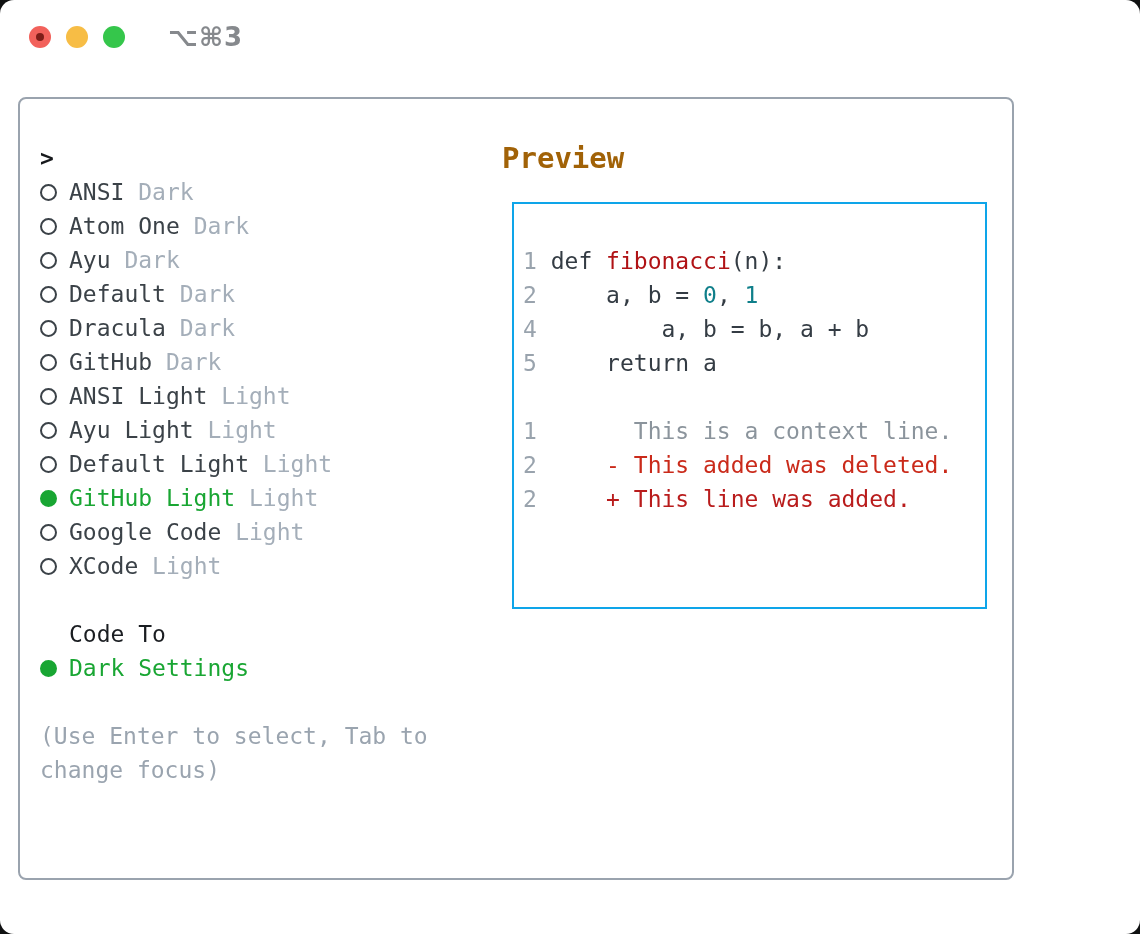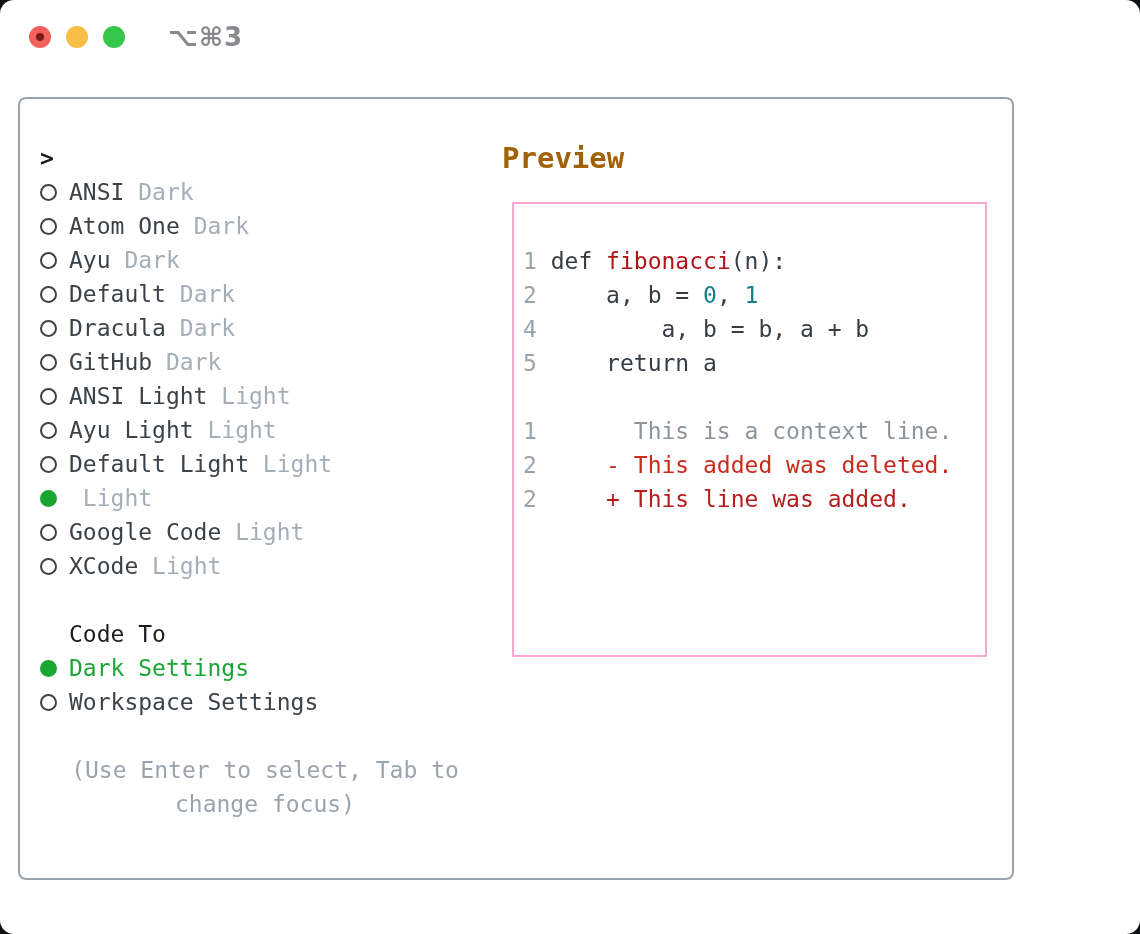--- a/index.html
+++ b/index.html
@@ -30,27 +30,27 @@
   .radio{width:13px;height:13px;border-radius:50%;border:2px solid #3b4248;box-sizing:content-box;}
   .radio.sel{background:#19a633;border-color:#19a633;}
   .chev{font-weight:bold;color:#17191c;}
   .hdr{font-weight:bold;color:#17191c;}
   .theme-name{color:#3b4248;}
   .theme-name.sel{color:#19a633;}
   .variant{color:#a4aeb9;}
   .apply-label{color:#1a1d21;}
   .apply-name{color:#3b4248;}
   .apply-name.sel{color:#19a633;}
-  .hint{height:34px;line-height:34px;color:#9aa4af;white-space:pre;text-align:center;}
+  .hint{height:34px;line-height:34px;color:#9aa4af;white-space:pre;}
   .spacer{height:34px;}
   
   .preview-label{position:absolute;left:482px;top:42px;height:34px;line-height:34px;font-size:29px;font-weight:bold;color:#a16207;}
   .preview-box{
-    position:absolute;left:492px;top:103px;width:475px;height:455px;
-    border:2px solid #f9a8d4;box-sizing:border-box;background:#fff;
+    position:absolute;left:492px;top:103px;width:475px;height:407px;
+    border:2px solid #0ea5e9;box-sizing:border-box;background:#fff;
   }
   .code-lines{padding:40px 0 0 9px;font-size:23px;}
   .code-line{height:34px;line-height:34px;white-space:pre;}
   .seg-gutter{color:#99a3ad;}
   .seg-code{color:#343c44;}
   .seg-function{color:#b01215;}
   .seg-number{color:#0f7f8a;}
   .seg-builtin{color:#1f9ed2;}
   .seg-context{color:#8b949c;}
   .seg-deleted{color:#ca2a1a;}
@@ -78,35 +78,34 @@
       <div id="theme-list">
           <div class="row"><span class="icon-cell"><span class="radio"></span></span><span class="theme-name">ANSI</span><span class="variant"> Dark</span></div>
           <div class="row"><span class="icon-cell"><span class="radio"></span></span><span class="theme-name">Atom One</span><span class="variant"> Dark</span></div>
           <div class="row"><span class="icon-cell"><span class="radio"></span></span><span class="theme-name">Ayu</span><span class="variant"> Dark</span></div>
           <div class="row"><span class="icon-cell"><span class="radio"></span></span><span class="theme-name">Default</span><span class="variant"> Dark</span></div>
           <div class="row"><span class="icon-cell"><span class="radio"></span></span><span class="theme-name">Dracula</span><span class="variant"> Dark</span></div>
           <div class="row"><span class="icon-cell"><span class="radio"></span></span><span class="theme-name">GitHub</span><span class="variant"> Dark</span></div>
           <div class="row"><span class="icon-cell"><span class="radio"></span></span><span class="theme-name">ANSI Light</span><span class="variant"> Light</span></div>
           <div class="row"><span class="icon-cell"><span class="radio"></span></span><span class="theme-name">Ayu Light</span><span class="variant"> Light</span></div>
           <div class="row"><span class="icon-cell"><span class="radio"></span></span><span class="theme-name">Default Light</span><span class="variant"> Light</span></div>
-          <div class="row"><span class="icon-cell"><span class="radio sel"></span></span><span class="variant"> Light</span></div>
+          <div class="row"><span class="icon-cell"><span class="radio sel"></span></span><span class="theme-name sel">GitHub Light</span><span class="variant"> Light</span></div>
           <div class="row"><span class="icon-cell"><span class="radio"></span></span><span class="theme-name">Google Code</span><span class="variant"> Light</span></div>
           <div class="row"><span class="icon-cell"><span class="radio"></span></span><span class="theme-name">XCode</span><span class="variant"> Light</span></div>
         </div>
 
       <div class="spacer"></div>
 
       <div class="row">
         <span class="icon-cell"></span>
         <span class="apply-label">Code To</span>
       </div>
 
       <div id="apply-list">
           <div class="row"><span class="icon-cell"><span class="radio sel"></span></span><span class="apply-name sel">Dark Settings</span></div>
-          <div class="row"><span class="icon-cell"><span class="radio"></span></span><span class="apply-name">Workspace Settings</span></div>
         </div>
 
       <div class="spacer"></div>
 
       <div id="hint-lines">
           <div class="hint">(Use Enter to select, Tab to</div>
           <div class="hint">change focus)</div>
         </div>
     </div>
 

